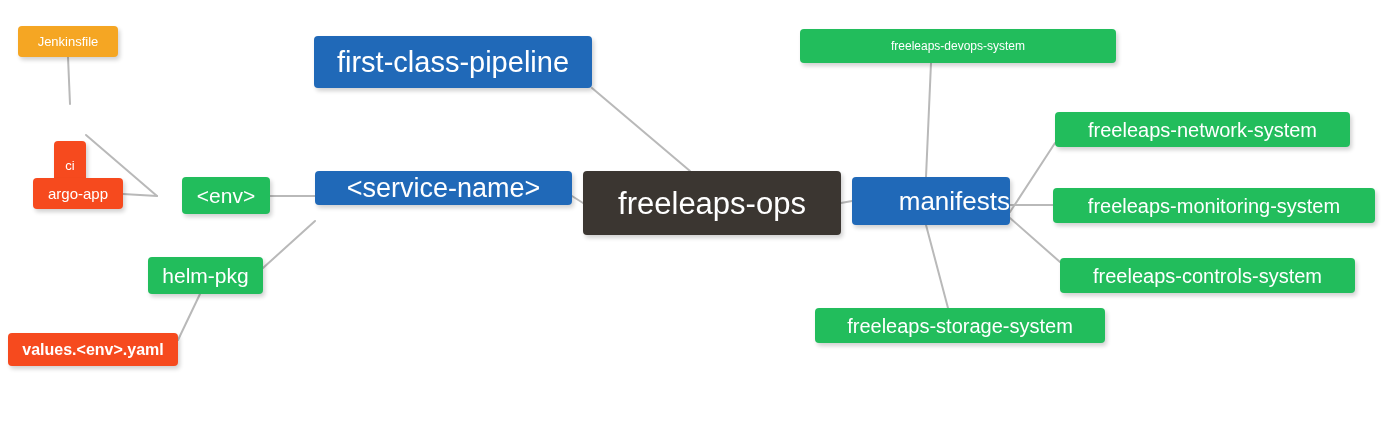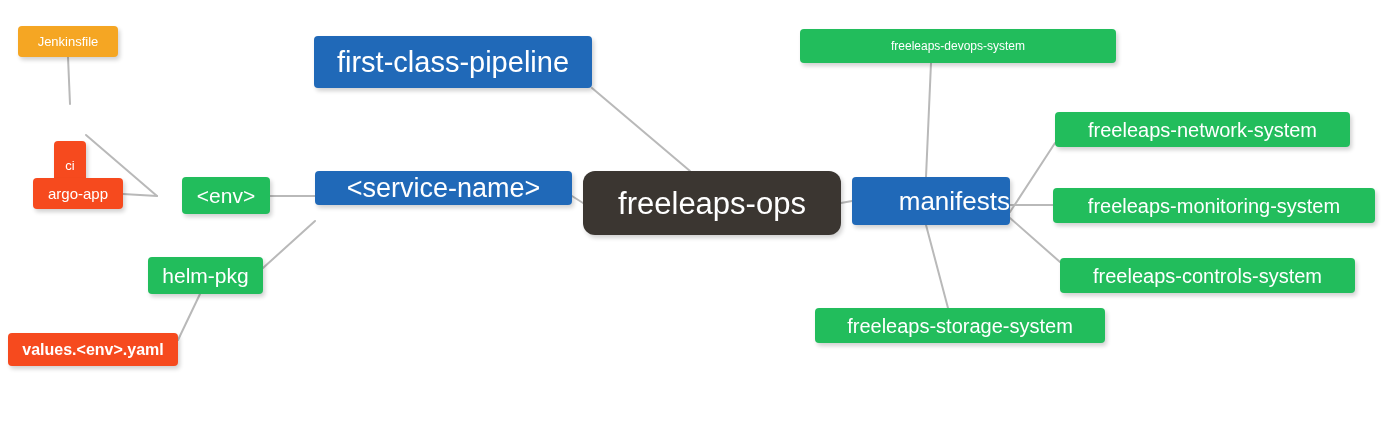--- a/index.html
+++ b/index.html
@@ -61,21 +61,21 @@
       </div>
       <div class="node" style="left: 148px; top: 257px; width: 115px; height: 37px; background: rgb(34, 189, 92); font-size: 21px;">
         <span>helm-pkg</span>
       </div>
       <div class="node" style="left: 314px; top: 36px; width: 278px; height: 52px; background: rgb(32, 105, 184); font-size: 29px;">
         <span>first-class-pipeline</span>
       </div>
       <div class="node" style="left: 315px; top: 171px; width: 257px; height: 34px; background: rgb(32, 105, 184); font-size: 27px;">
         <span>&lt;service-name&gt;</span>
       </div>
-      <div class="node" style="left: 583px; top: 171px; width: 258px; height: 64px; background: rgb(59, 54, 49); font-size: 31px; border-radius: 12px;">
+      <div class="node" style="left: 583px; top: 171px; width: 258px; height: 64px; background: rgb(59, 54, 49); font-size: 31px;">
         <span>freeleaps-ops</span>
       </div>
       <div class="node" style="left: 852px; top: 177px; width: 158px; height: 48px; background: rgb(32, 105, 184); font-size: 26px; justify-content: flex-end;">
         <span>manifests</span>
       </div>
       <div class="node" style="left: 800px; top: 29px; width: 316px; height: 34px; background: rgb(34, 189, 92); font-size: 12px;">
         <span>freeleaps-devops-system</span>
       </div>
       <div class="node" style="left: 1055px; top: 112px; width: 295px; height: 35px; background: rgb(34, 189, 92); font-size: 20px;">
         <span>freeleaps-network-system</span>

